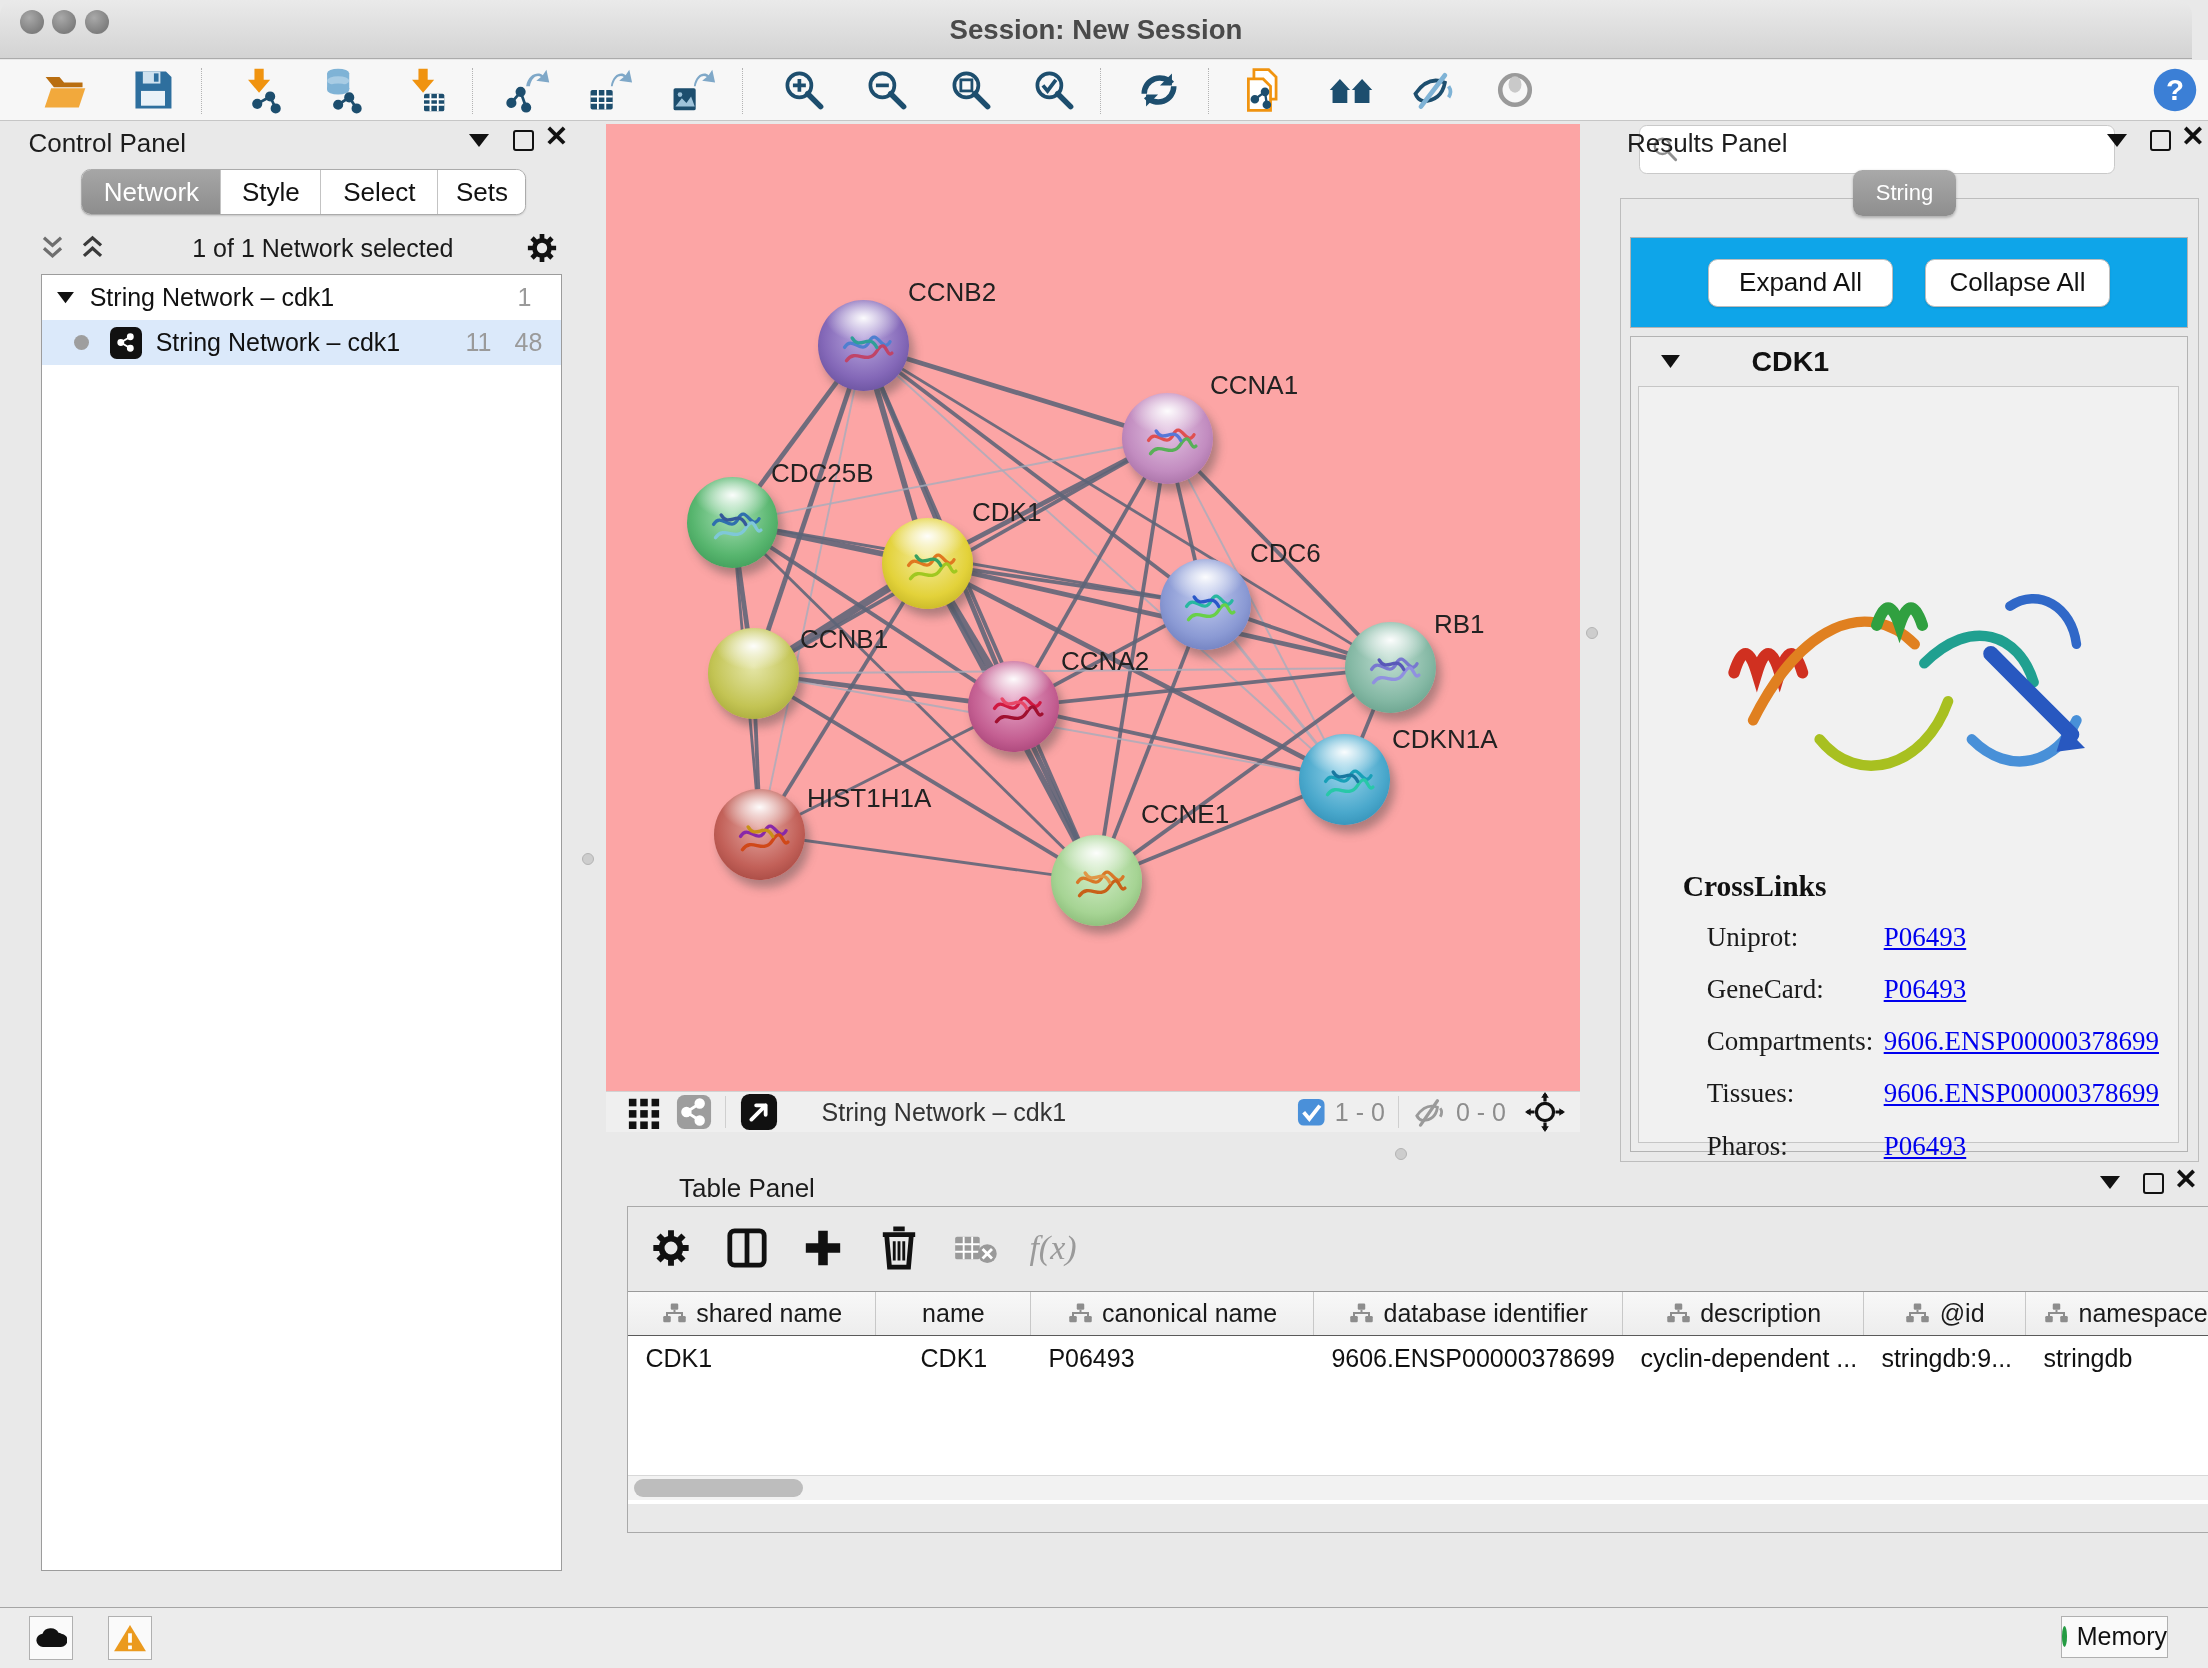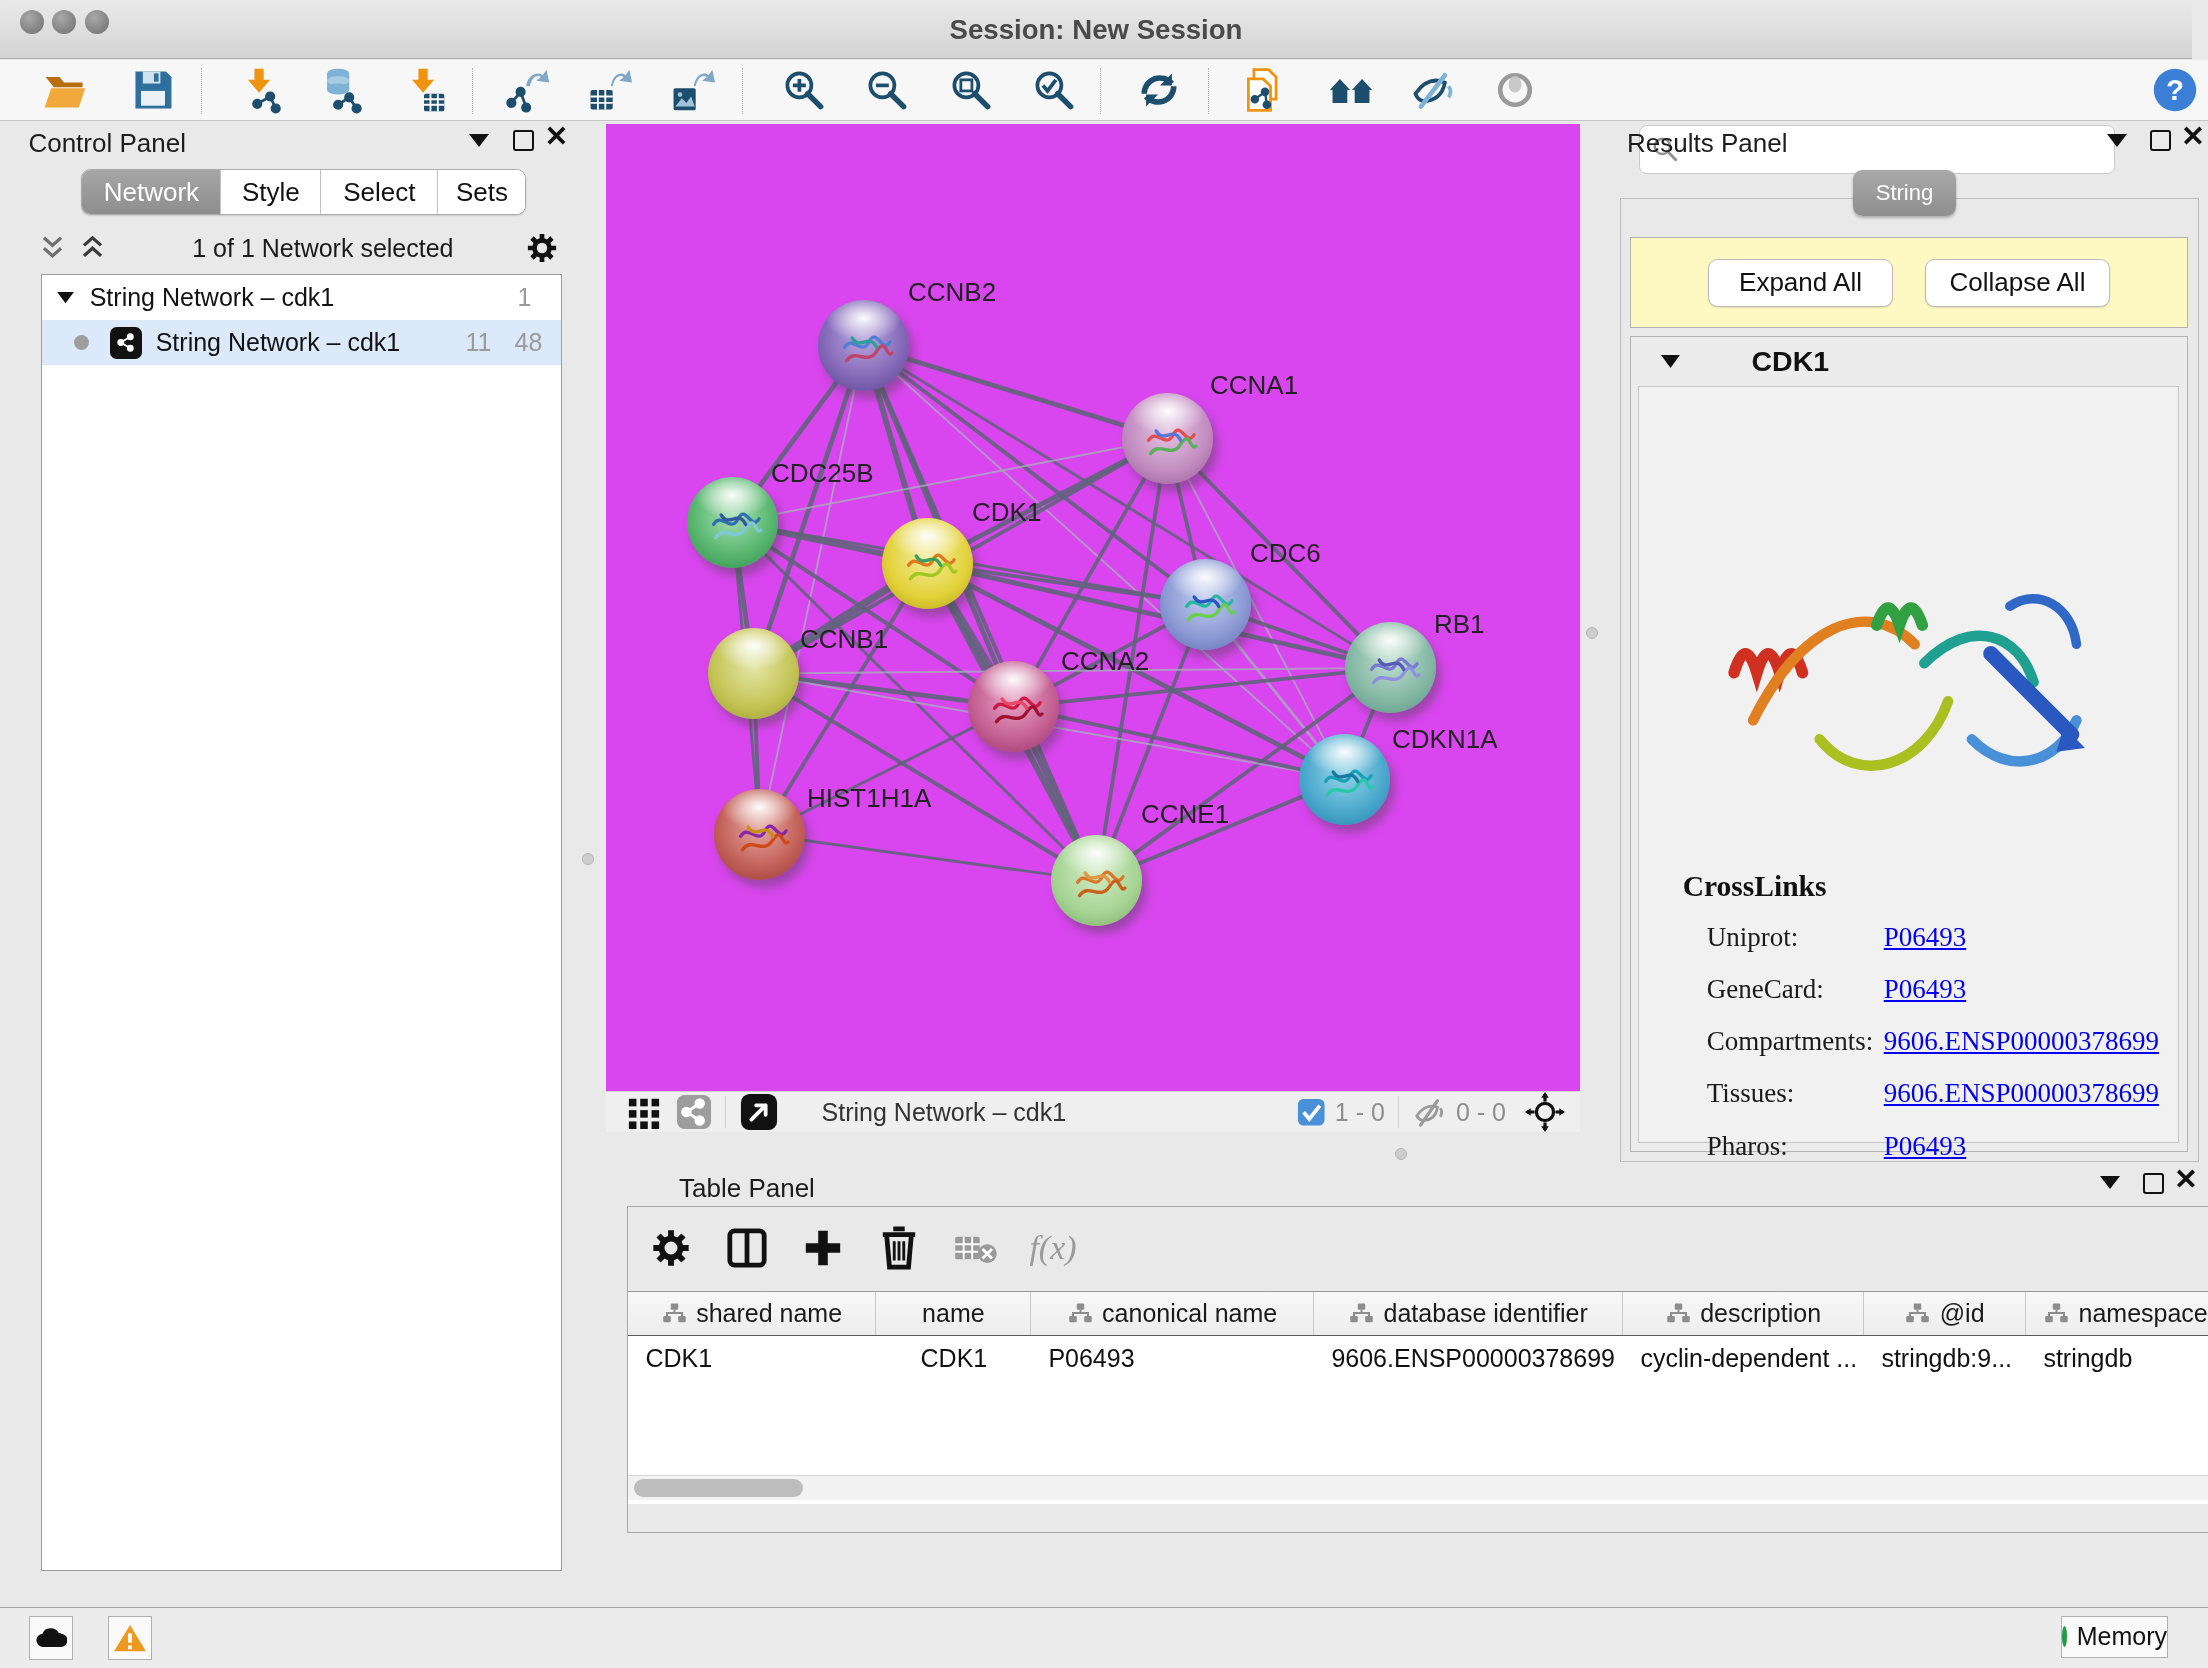--- a/index.html
+++ b/index.html
@@ -52,21 +52,21 @@
   .cp-status { flex:1; text-align:center; font-size:25px; color:#1a1a1a; }
   .tree-box { position:absolute; left:30px; top:150px; width:521px; height:1297px;
     background:#fff; border:1.9px solid #9c9c9c; }
   .tree-row { position:relative; height:45px; display:flex; align-items:center; font-size:25px; color:#111; }
   .tree-row.sel { background:#dbe9fa; }
   .tree-count { color:#9a9a9a; }
   .share-chip { width:32px; height:32px; background:#111; border-radius:6.7px; display:flex;
     align-items:center; justify-content:center; margin-right:13.3px; }
 
   
-  .network-view { position:absolute; left:606px; top:124px; width:974px; height:1008px; background:#d946ef; }
+  .network-view { position:absolute; left:606px; top:124px; width:974px; height:1008px; background:#fca5a5; }
   .net-canvas { position:absolute; left:0; top:0; width:974px; height:967px; overflow:hidden; }
   #edges-svg { position:absolute; left:0; top:0; }
   .net-node { position:absolute; width:91px; height:91px; border-radius:50%;
     box-shadow:4.8px 7.6px 9.5px rgba(70,70,70,.42); cursor:pointer; }
   .node-struct { position:absolute; left:0; top:0; width:91px; height:91px; }
   .node-label { position:absolute; font-size:26px; color:#222; white-space:nowrap; }
   .net-footer { position:absolute; left:0; top:967px; width:974px; height:41px;
     background:#efefef; border-top:1px solid #d2d2d2; display:flex; align-items:center; }
   .nf-sep { height:32px; border-left:1px solid #cfcfcf; margin:0 13.3px; }
   .nf-title { font-size:25px; color:#333; margin-left:44px; }
@@ -77,21 +77,21 @@
   
   .results-panel { position:absolute; left:1610px; top:124px; width:598px; height:1040px; }
   .rp-header { position:absolute; left:17px; top:3.8px; }
   .rp-tab { position:absolute; left:243px; top:46px; width:103px; height:46px; z-index:2;
     background:linear-gradient(#a9a9a9,#8e8e8e); border-radius:9.5px; color:#fff;
     font-size:22px; display:flex; align-items:center; justify-content:center;
     box-shadow:0 1.9px 2.9px rgba(0,0,0,.25); cursor:pointer; }
   .rp-pane { position:absolute; left:9.5px; top:74px; width:579px; height:964px; background:#e9e9e9;
     border:1px solid #bdbdbd; }
   .rp-buttons { position:absolute; left:9.5px; top:38px; width:558px; height:91px;
-    border:1.9px solid #b3b3b3; background:#fef9c3; display:flex; align-items:center; justify-content:center; gap:32px; }
+    border:1.9px solid #b3b3b3; background:#0ea5e9; display:flex; align-items:center; justify-content:center; gap:32px; }
   .rp-btn { width:185px; height:48px; background:#fff; border:1px solid #bdbdbd; border-radius:9.5px;
     font-size:26px; color:#111; font-family:"Liberation Sans",sans-serif; cursor:pointer;
     box-shadow:0 1px 1.9px rgba(0,0,0,.12); }
   .rp-entry { position:absolute; left:9.5px; top:137px; width:558px; height:816px;
     border:1.9px solid #b3b3b3; background:#ececec; }
   .rp-entry-header { height:49px; display:flex; align-items:center; }
   .rp-gene { font-size:28.5px; font-weight:bold; color:#111; margin-left:71px; }
   .rp-card { position:absolute; left:6.7px; top:49px; width:541px; height:757px;
     background:#f1f1f1; border:1px solid #c6c6c6; }
   .rp-desc { font-size:26px; color:#1a1a1a; margin:25px 0 0 30px; }

